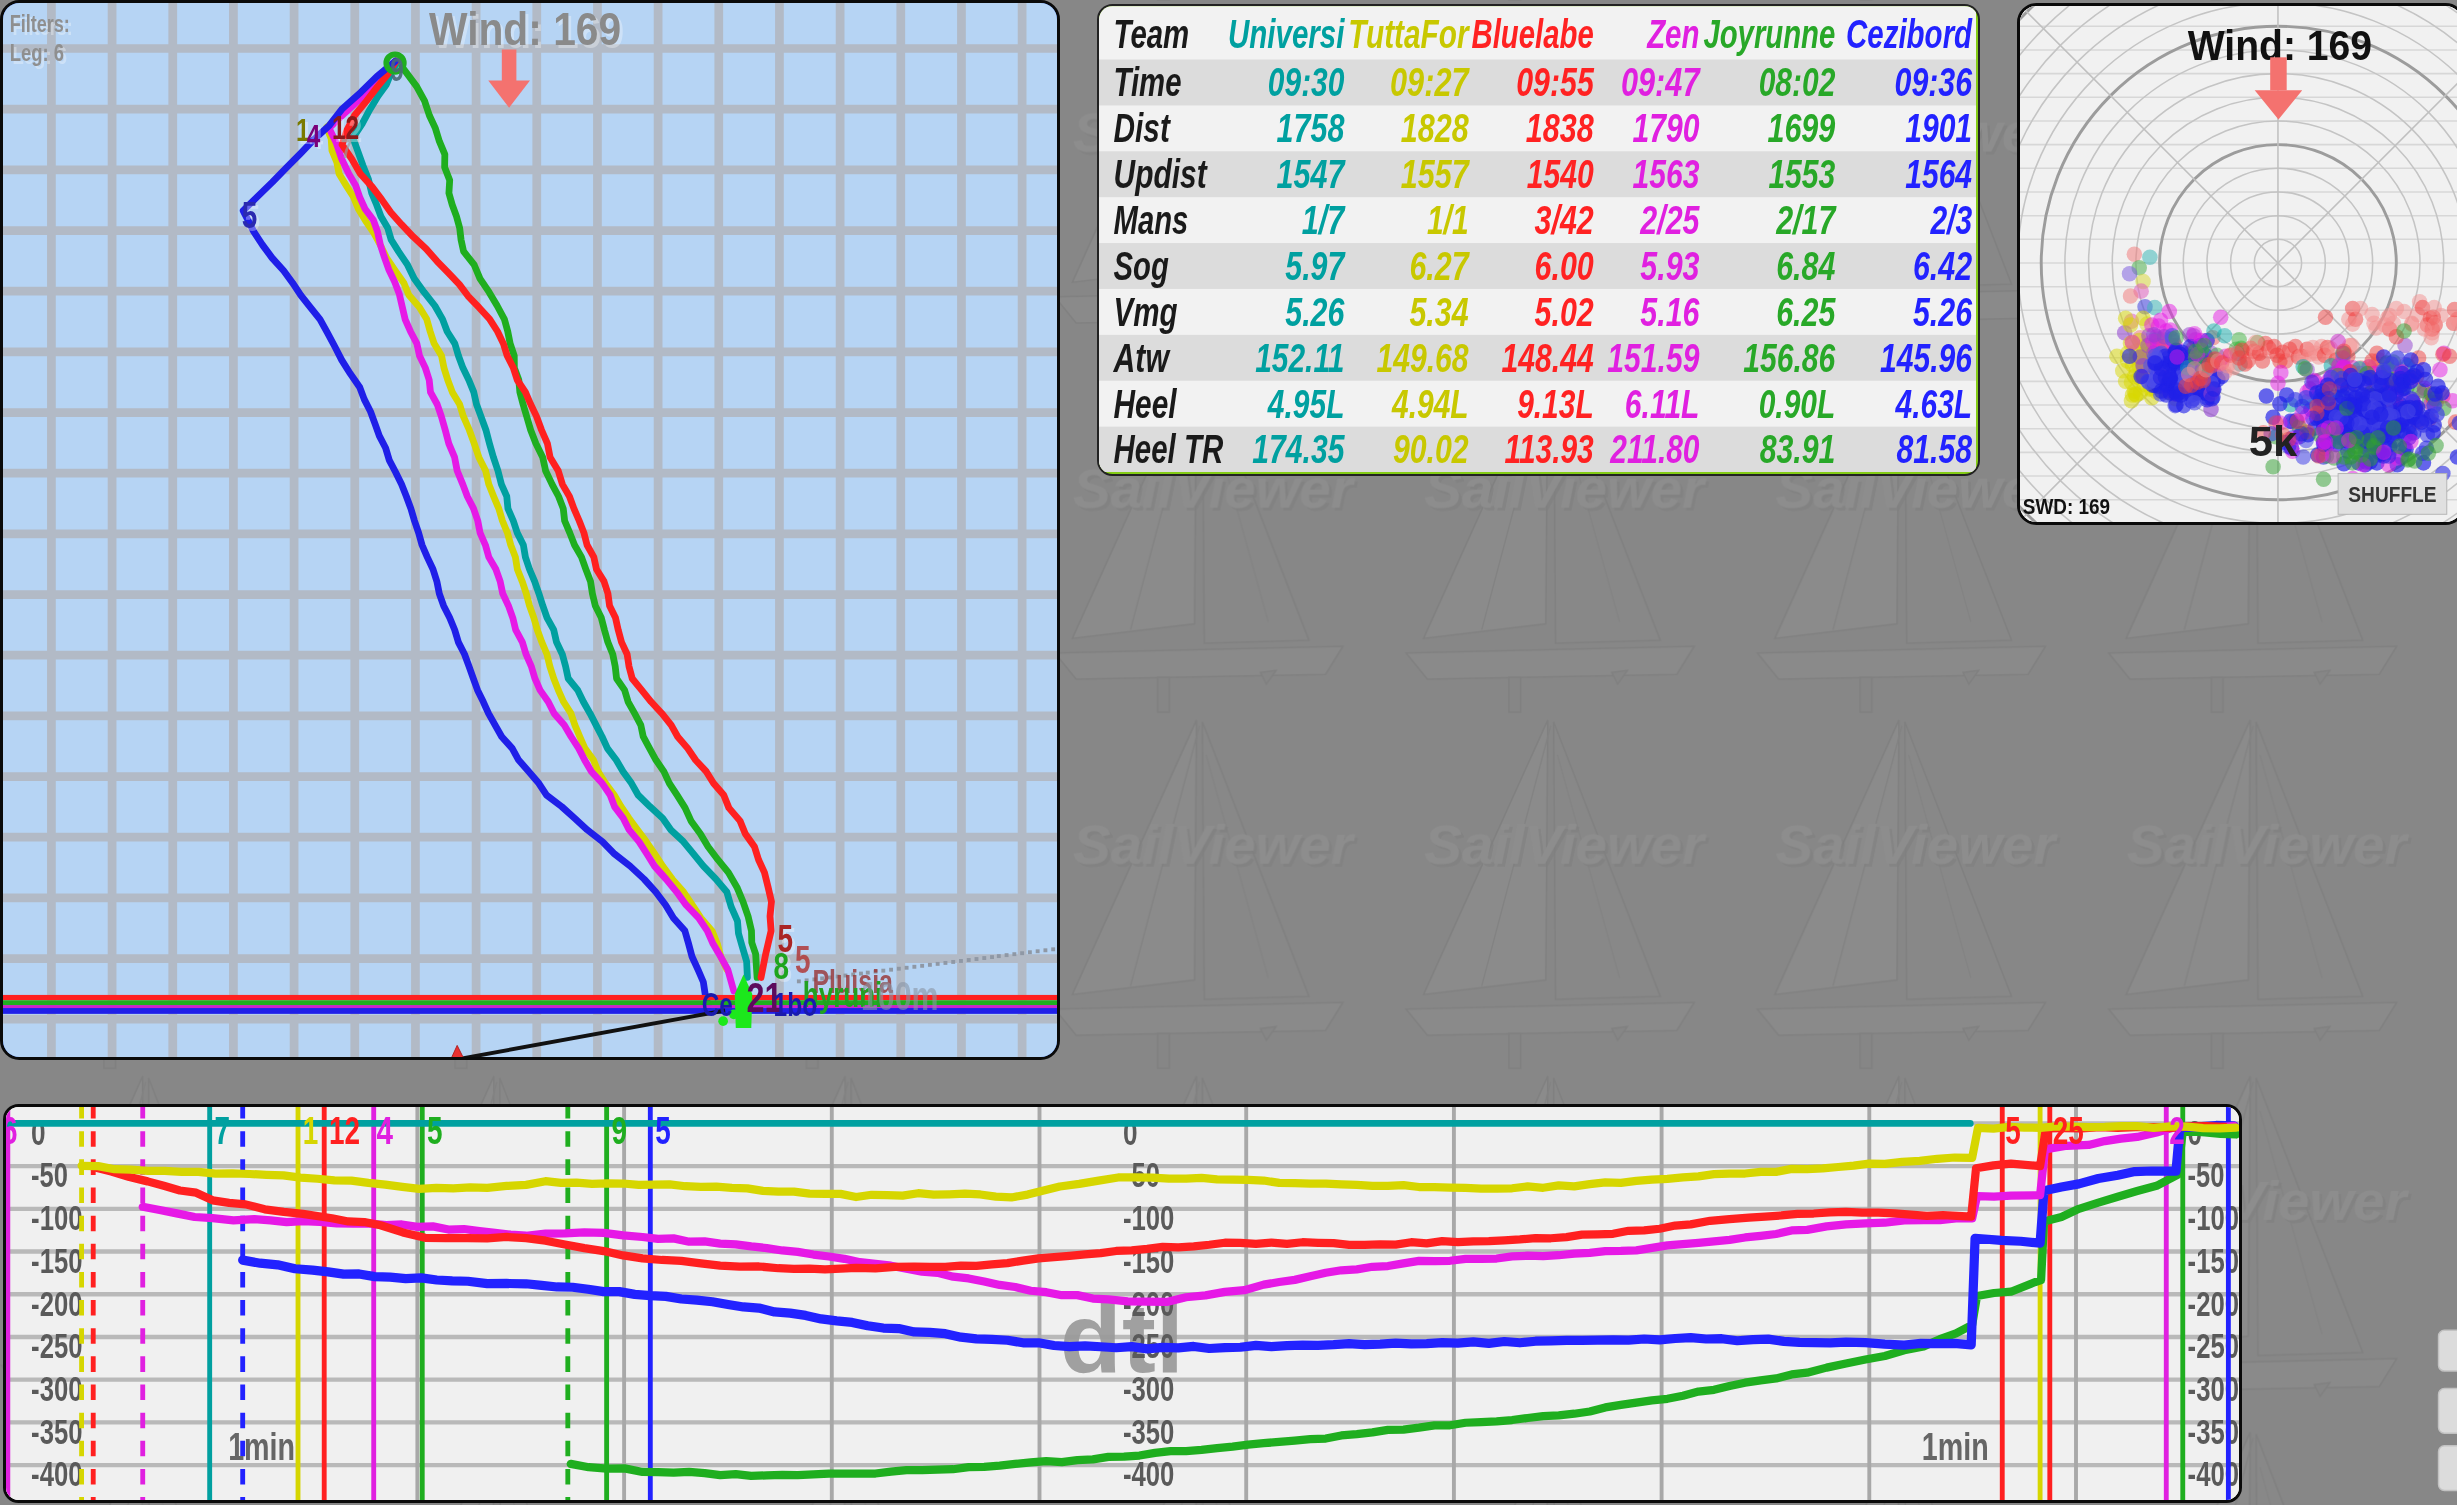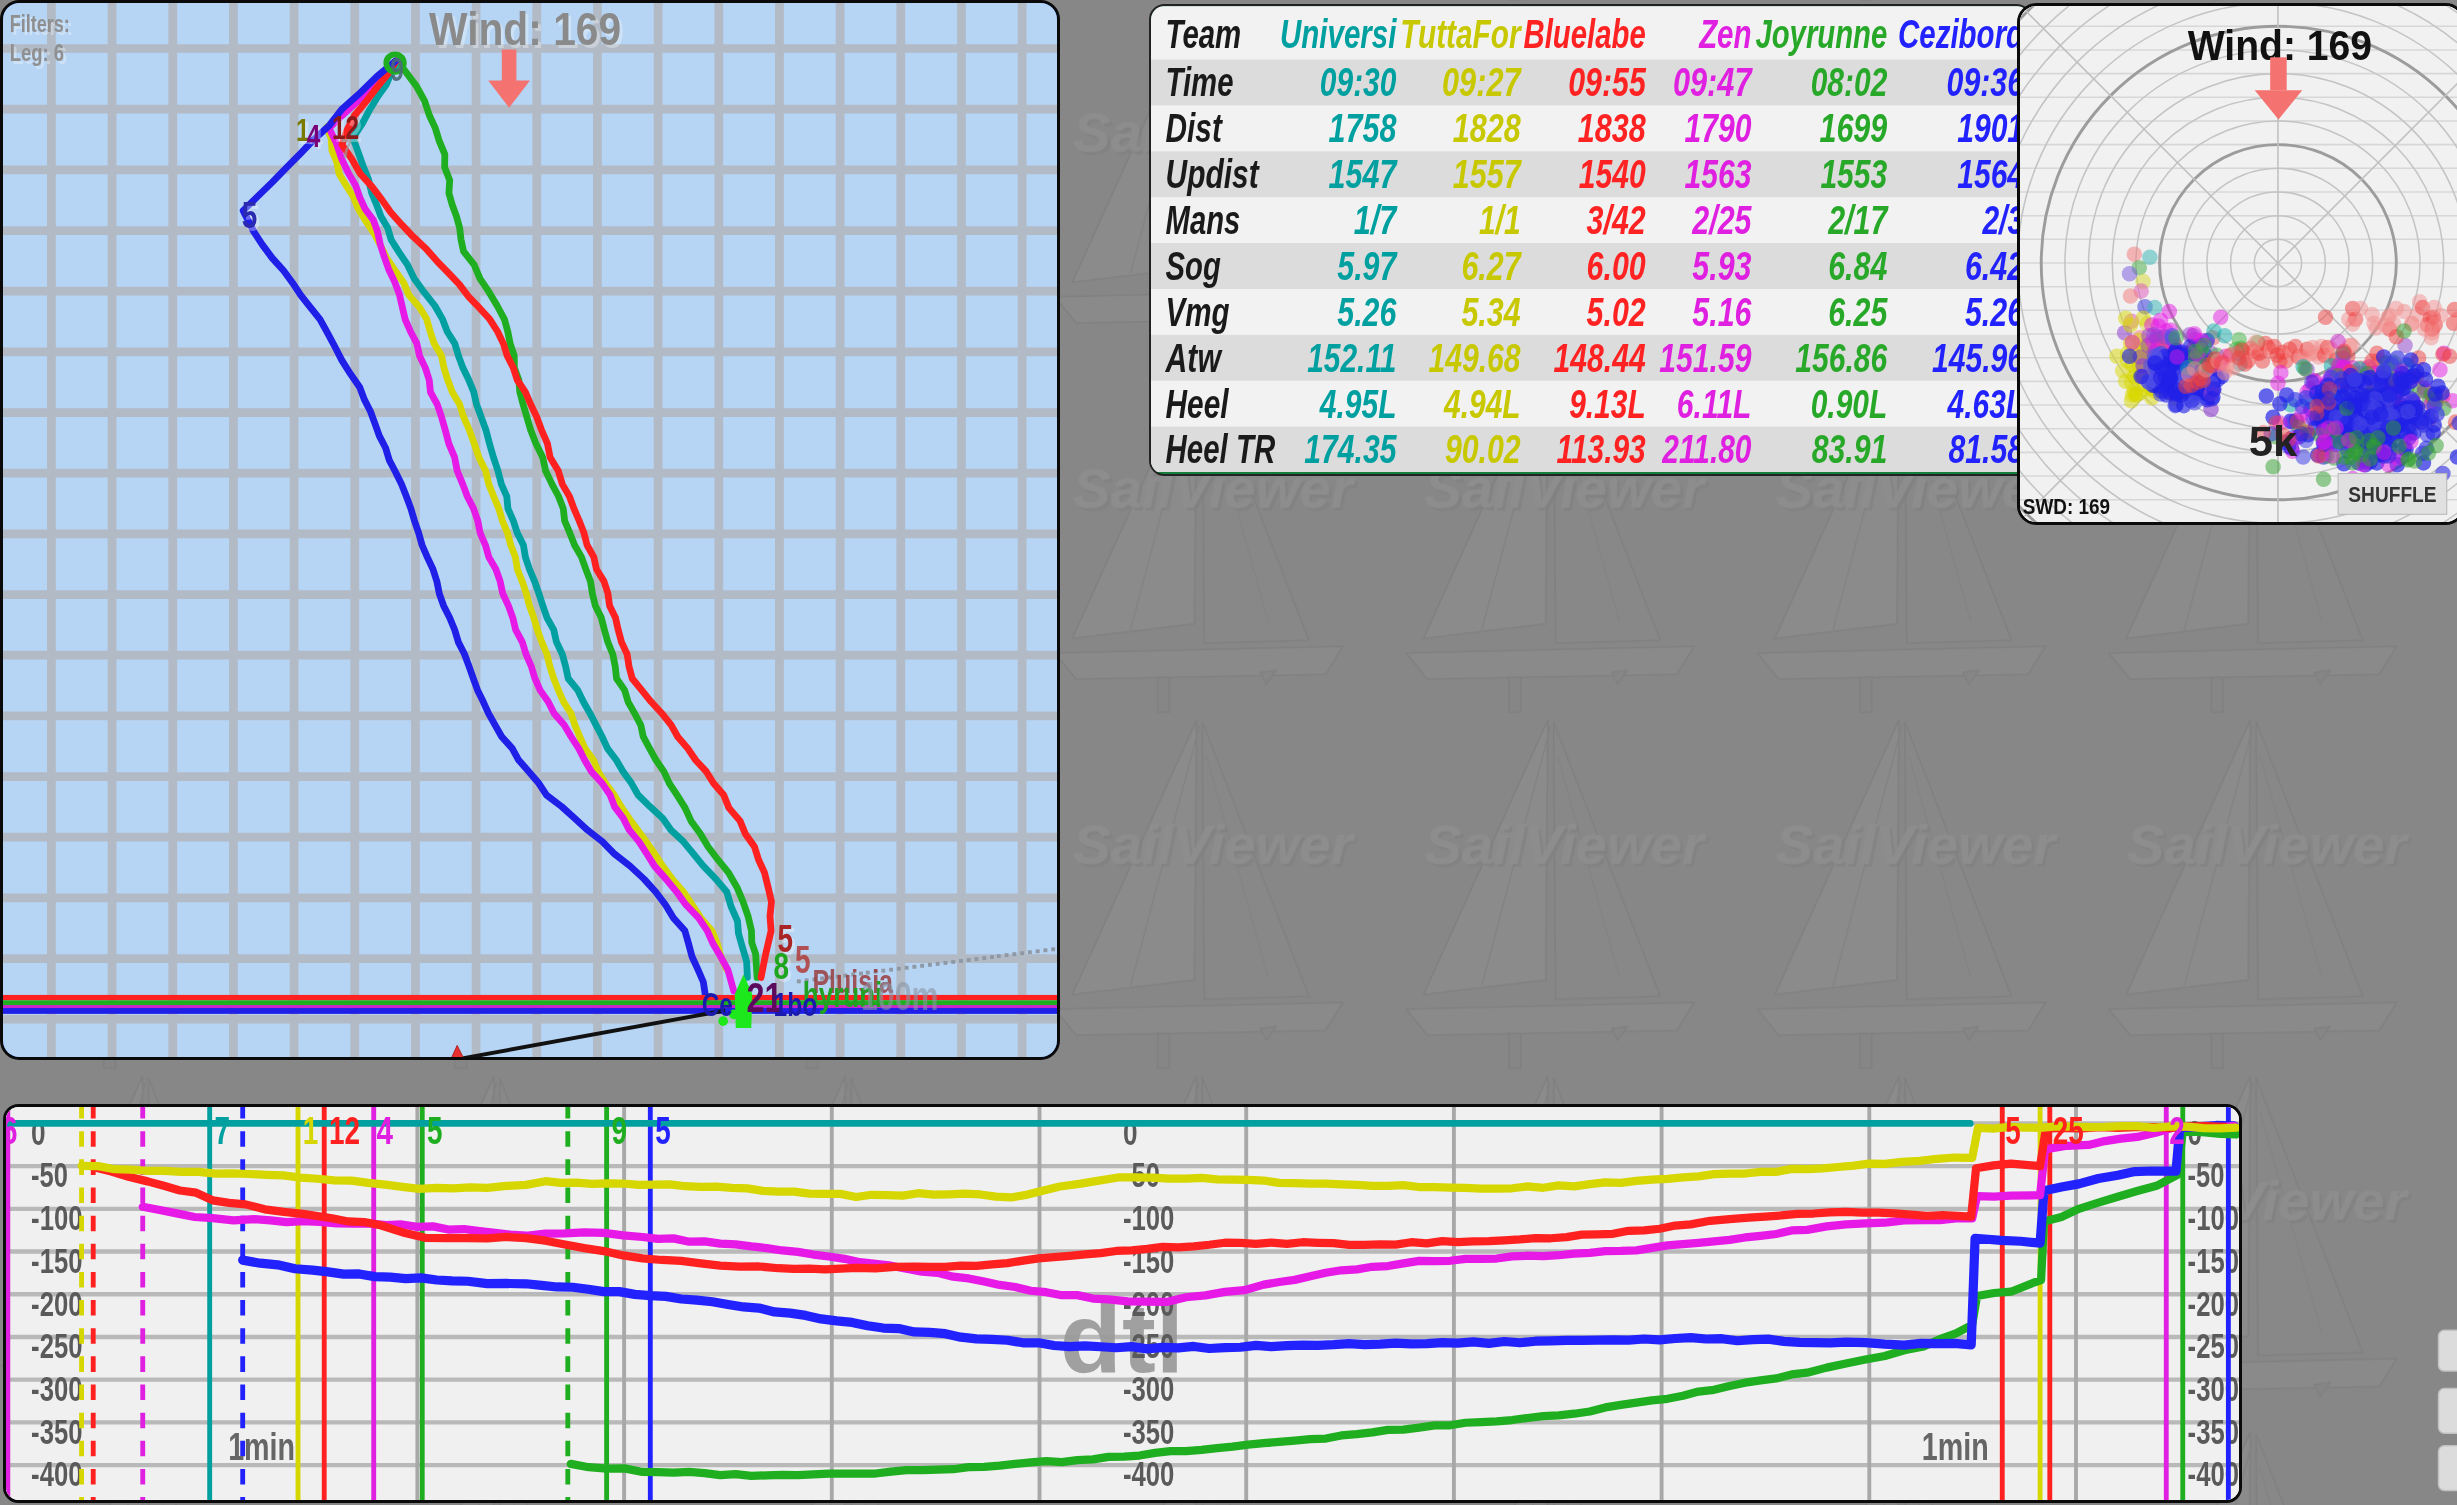--- a/index.html
+++ b/index.html
@@ -149,21 +149,21 @@
         <text x="798" y="1010" style="font-size:38px;font-weight:bold;" fill="#1ea51e" text-anchor="start" textLength="16" lengthAdjust="spacingAndGlyphs">8</text>
         <text x="838" y="1024" style="font-size:34px;font-weight:bold;" fill="#993333" opacity="0.8" text-anchor="start" textLength="83" lengthAdjust="spacingAndGlyphs">Pluisia</text>
         <text x="828" y="1038" style="font-size:36px;font-weight:bold;" fill="#21a121" text-anchor="start" textLength="82" lengthAdjust="spacingAndGlyphs">hyruni</text>
         <text x="888" y="1042" style="font-size:42px;font-weight:bold;" fill="#8a95a5" opacity="0.6" text-anchor="start" textLength="80" lengthAdjust="spacingAndGlyphs">100m</text>
         <text x="770" y="1044" style="font-size:44px;font-weight:bold;" fill="#5c0b5c" text-anchor="start" textLength="37" lengthAdjust="spacingAndGlyphs">21</text>
         <text x="724" y="1048" style="font-size:34px;font-weight:bold;" fill="#1a1aad" text-anchor="start" textLength="32" lengthAdjust="spacingAndGlyphs">Ce</text>
         <text x="798" y="1048" style="font-size:34px;font-weight:bold;" fill="#1a1aad" text-anchor="start" textLength="45" lengthAdjust="spacingAndGlyphs">1bo</text>
       </svg>
     </div>
   </div>
-<div style="position:absolute;left:1149px;top:3.9px;width:883px;height:472px;border:2.9px solid #222;border-radius:15.5px;box-sizing:border-box;background:#15803d;overflow:hidden"><svg width="877" height="466" viewBox="0 0 904 480">
+<div style="position:absolute;left:1097px;top:3.9px;width:883px;height:472px;border:2.9px solid #222;border-radius:15.5px;box-sizing:border-box;background:#84cc16;overflow:hidden"><svg width="877" height="466" viewBox="0 0 904 480">
       <rect width="904" height="480" fill="#f2f2f2"></rect>
       <rect x="0" y="55.0" width="904" height="47.3" fill="#dcdcdc"></rect>
       <rect x="0" y="149.6" width="904" height="47.3" fill="#dcdcdc"></rect>
       <rect x="0" y="244.2" width="904" height="47.3" fill="#dcdcdc"></rect>
       <rect x="0" y="338.8" width="904" height="47.3" fill="#dcdcdc"></rect>
       <rect x="0" y="433.4" width="904" height="47.3" fill="#dcdcdc"></rect>
       <g style="font-size:42px;font-weight:bold;font-style:italic">
         <text x="15" y="43.0" fill="#1a1a1a" text-anchor="start" textLength="78" lengthAdjust="spacingAndGlyphs">Team</text>
         <text x="253" y="43.0" fill="#00a0a0" text-anchor="end" textLength="120" lengthAdjust="spacingAndGlyphs">Universi</text>
         <text x="381" y="43.0" fill="#c8c800" text-anchor="end" textLength="124" lengthAdjust="spacingAndGlyphs">TuttaFor</text>

